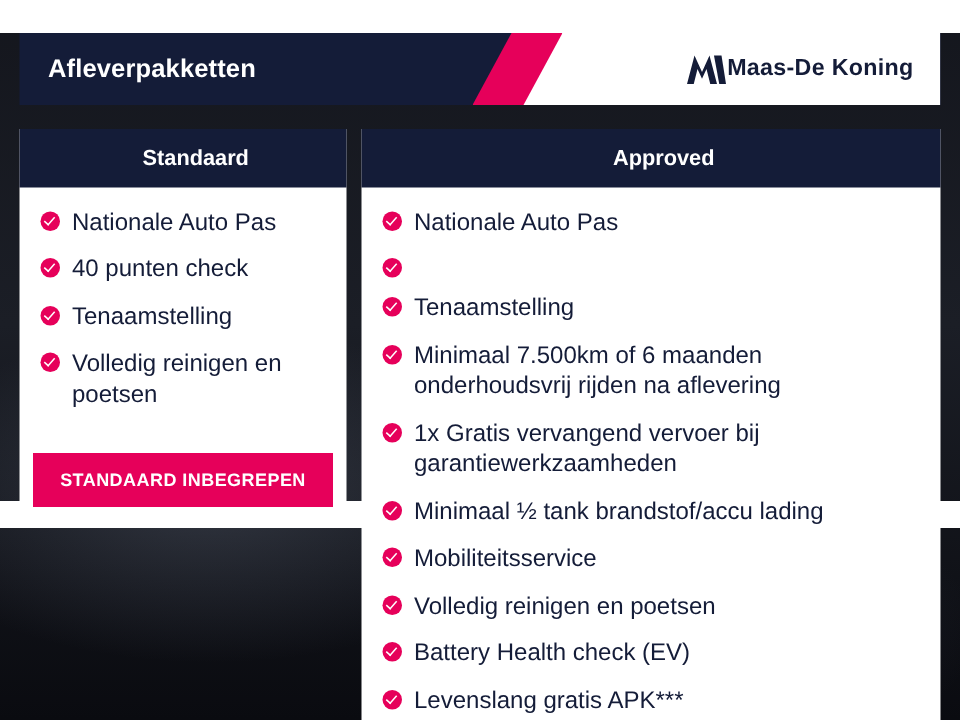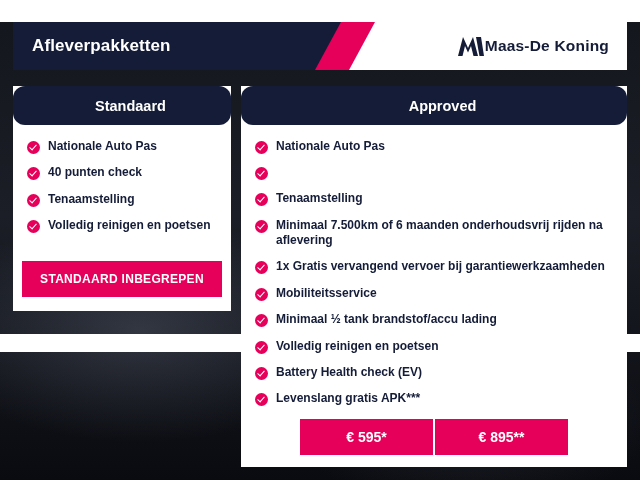--- a/index.html
+++ b/index.html
@@ -88,21 +88,20 @@
     position: absolute;
     background: #ffffff;
   }
   .card-head {
     background: #141c38;
     color: #ffffff;
     text-align: center;
     font-weight: bold;
     font-size: 14.5px;
     padding: 12px 0 11px 17px;
-    border-radius: 12px;
   }
   .card-body {
     padding: 14px 14px 12px 14px;
   }
   .feat {
     display: flex;
     align-items: flex-start;
     gap: 8px;
     margin-bottom: 11px;
   }
@@ -119,22 +118,22 @@
     content: "";
     position: absolute;
     left: 4px; top: 2px;
     width: 3px; height: 6px;
     border: solid #ffffff;
     border-width: 0 1.6px 1.6px 0;
     transform: rotate(42deg);
   }
   .feat-text {
     color: #141c38;
-    font-size: 12px;
-    font-weight: bold;
+    font-size: 16px;
+    font-weight: normal;
     line-height: 1.28;
   }
 
   
   #card-standaard { left: 13px; top: 86px; width: 218px; }
   .std-banner {
     margin: 16px 9px 0 9px;
     background: #e6005a;
     color: #ffffff;
     text-align: center;
@@ -226,25 +225,25 @@
       <div class="feat">
         <span class="check"></span>
         <span class="feat-text">Minimaal 7.500km of 6 maanden onderhoudsvrij rijden na aflevering</span>
       </div>
       <div class="feat">
         <span class="check"></span>
         <span class="feat-text">1x Gratis vervangend vervoer bij garantiewerkzaamheden</span>
       </div>
       <div class="feat">
         <span class="check"></span>
+        <span class="feat-text">Minimaal ½ tank brandstof/accu lading</span>
+      </div>
+      <div class="feat">
+        <span class="check"></span>
         <span class="feat-text">Mobiliteitsservice</span>
-      </div>
-      <div class="feat">
-        <span class="check"></span>
-        <span class="feat-text">Minimaal ½ tank brandstof/accu lading</span>
       </div>
       <div class="feat">
         <span class="check"></span>
         <span class="feat-text">Volledig reinigen en poetsen</span>
       </div>
       <div class="feat">
         <span class="check"></span>
         <span class="feat-text">Battery Health check (EV)</span>
       </div>
       <div class="feat">

